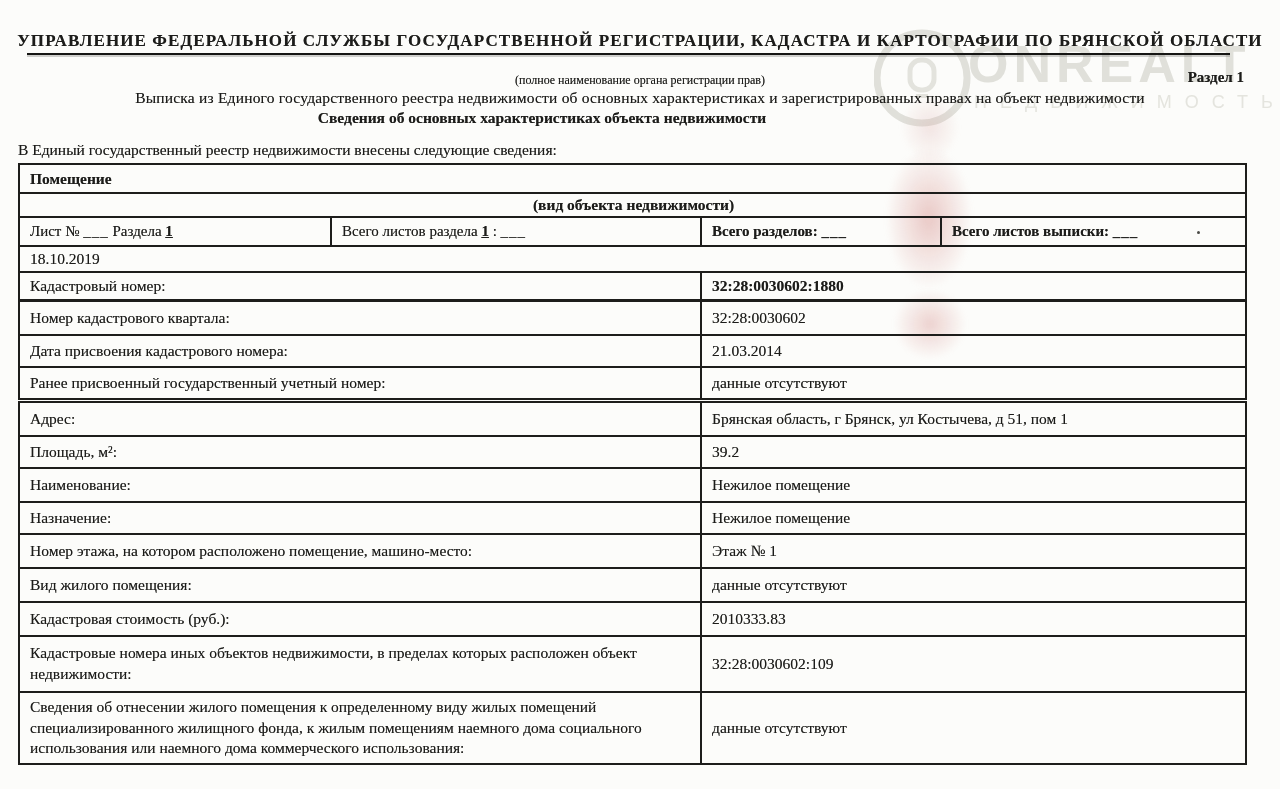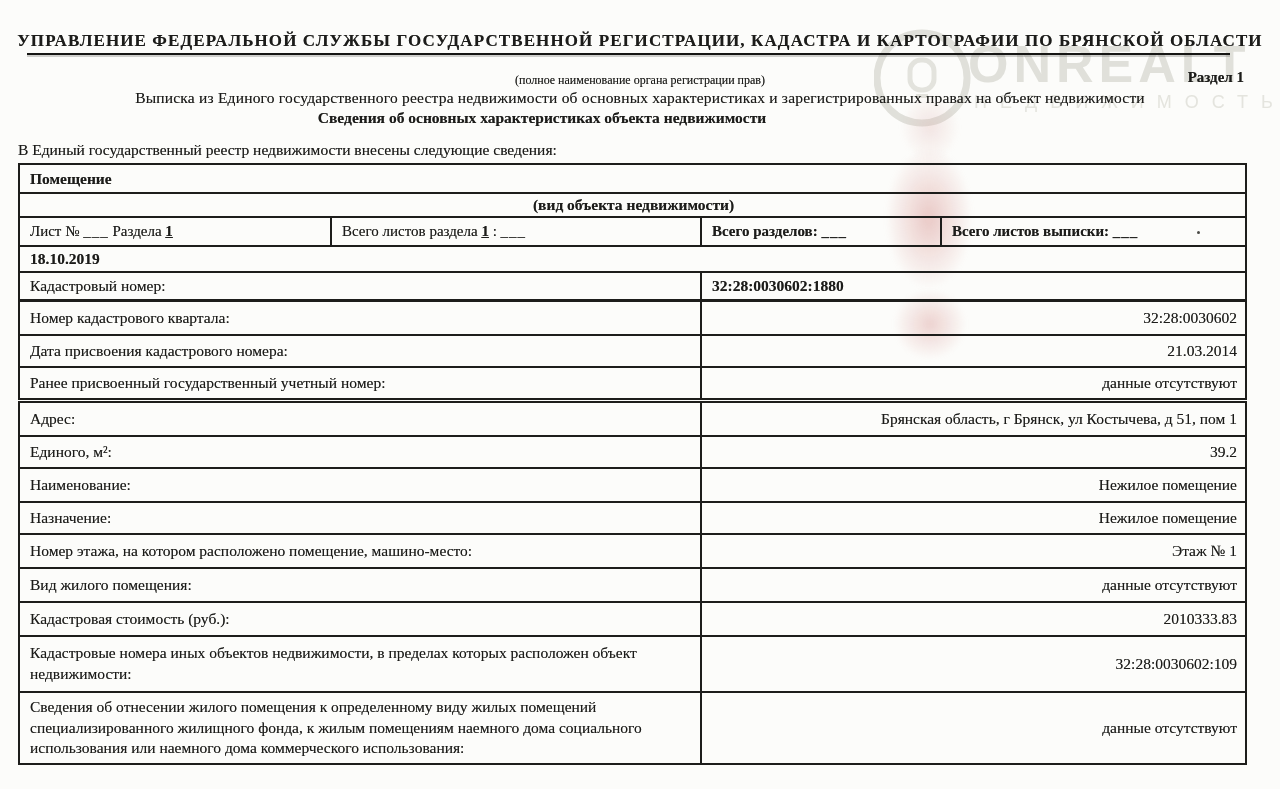--- a/index.html
+++ b/index.html
@@ -52,27 +52,27 @@
   
   table.doc{position:absolute;left:18px;width:1227px;border-collapse:collapse;table-layout:fixed;z-index:1;background:transparent;}
   table.doc td{border:2px solid #1d1d1b;padding:2px 8px 2px 10px;font-size:15.5px;vertical-align:middle;overflow:hidden;}
   .t1{top:163px;}
   .t2{top:300px;padding-left:40px;}
   .t3{top:401px;}
   td.obj-type{font-weight:bold;height:23px;}
   td.obj-caption{height:12px;text-align:center;font-size:11px;font-weight:bold;padding:0;}
   tr.sheetrow td{height:23px;font-size:15px;}
   td.semib{font-weight:bold;}
-  td.daterow{height:20px;font-weight:bold;padding-left:14px;}
+  td.daterow{height:20px;font-weight:normal;padding-left:14px;}
   td.kn-label{height:22px;}
   td.kn-value{font-weight:bold;font-size:16px;}
   .u{text-decoration:underline;font-weight:bold;}
   .blank{letter-spacing:1px;}
   td.lbl{line-height:1.35;}
-  td.val{padding-left:8px;text-align:right;}
+  td.val{padding-left:8px;}
   td.vtop{vertical-align:top;padding-top:4px;}
   tr.h32 td{height:28px;}
   tr.h30 td{height:26px;}
   tr.h54 td{height:50px;}
   tr.h70 td{height:66px;}
 </style>
 </head>
 <body>
 
 <div class="sheet">
@@ -173,21 +173,21 @@
     <colgroup>
         <col style="width:682px">
         <col style="width:545px">
       </colgroup>
     <tbody>
         <tr class="h32">
       <td class="lbl">Адрес:</td>
       <td class="val">Брянская область, г Брянск, ул Костычева, д 51, пом 1</td>
     </tr>
     <tr class="h30">
-      <td class="lbl">Единого, м²:</td>
+      <td class="lbl">Площадь, м²:</td>
       <td class="val">39.2</td>
     </tr>
     <tr class="h32">
       <td class="lbl">Наименование:</td>
       <td class="val">Нежилое помещение</td>
     </tr>
     <tr class="h30">
       <td class="lbl">Назначение:</td>
       <td class="val">Нежилое помещение</td>
     </tr>

